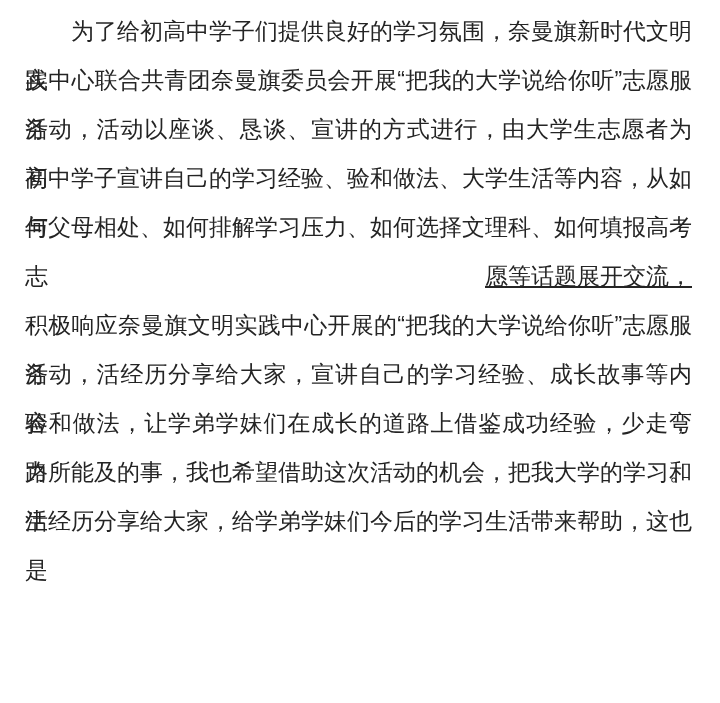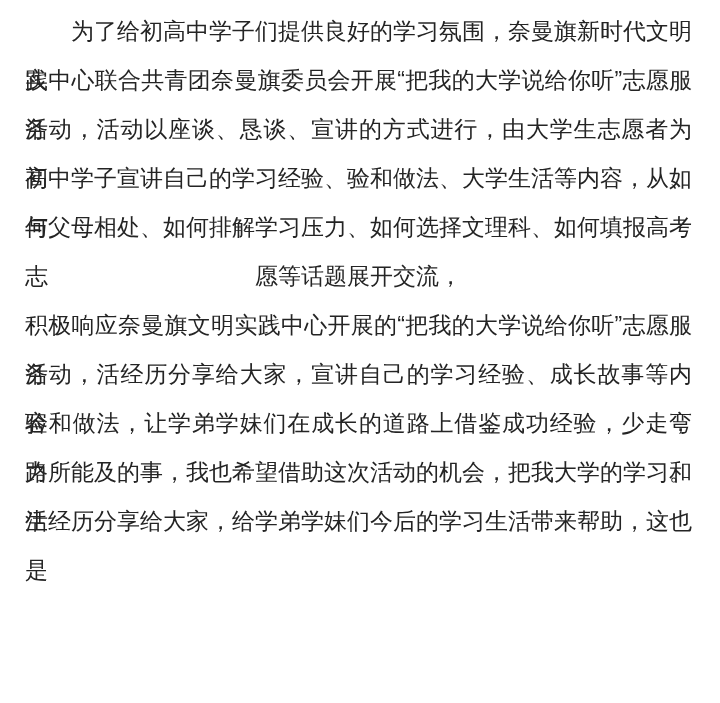--- a/index.html
+++ b/index.html
@@ -32,21 +32,22 @@
   }
   
   .text-line.fill {
     white-space: normal;
     text-align: justify;
     text-align-last: justify;
     text-justify: inter-character;
   }
   
   .text-line.short {
-    text-align: center;
+    text-align: right;
+    text-decoration: underline;
   }
   
   .text-line.indent {
     text-indent: 2em;
   }
 </style>
 </head>
 <body>
 
 <div class="page">

